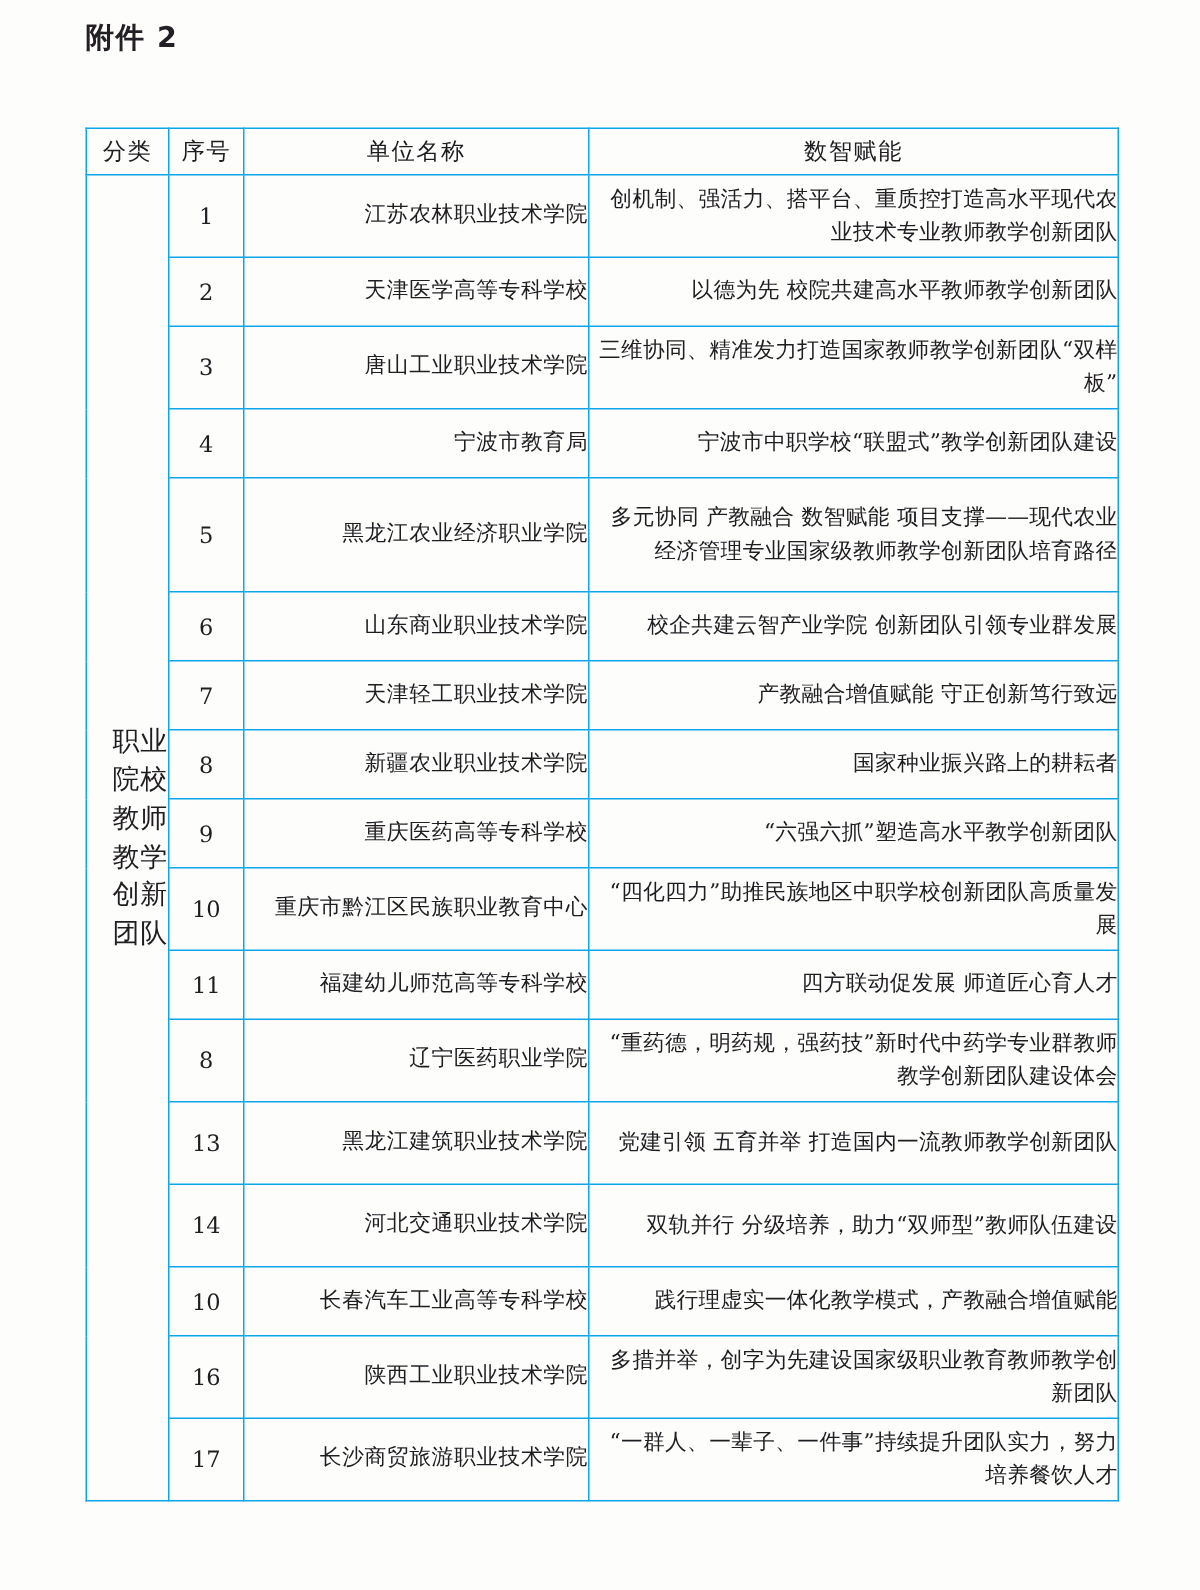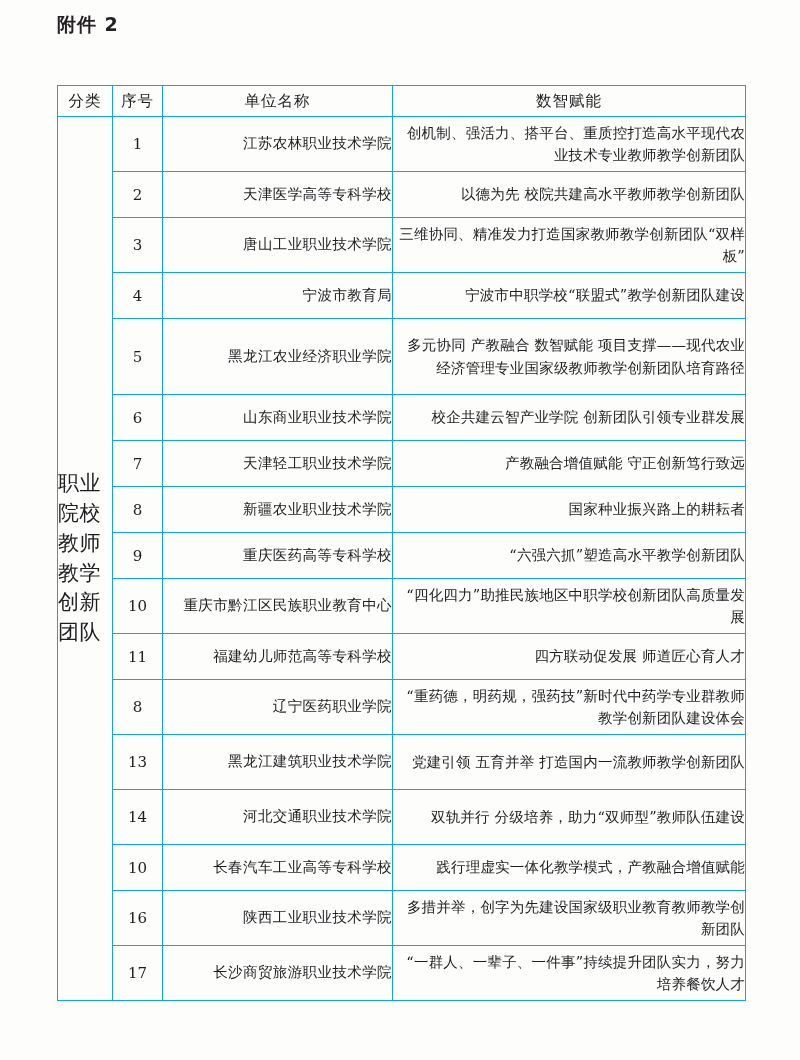--- a/index.html
+++ b/index.html
@@ -86,23 +86,23 @@
   }
 
   td.cat-cell {
     text-align: center;
     vertical-align: middle;
     padding: 0 6px;
   }
   .cat-stack {
     display: block;
     line-height: 1.42;
-    font-size: 21px;
+    font-size: 18px;
     letter-spacing: 0.5px;
-    text-align: left;
+    text-align: right;
   }
   .cat-stack span { display: block; white-space: nowrap; }
 
   td.no-cell {
     text-align: center;
     font-size: 15px;
     font-family: "DejaVu Serif", "Liberation Serif", serif;
   }
   td.unit-cell {
     text-align: right;

